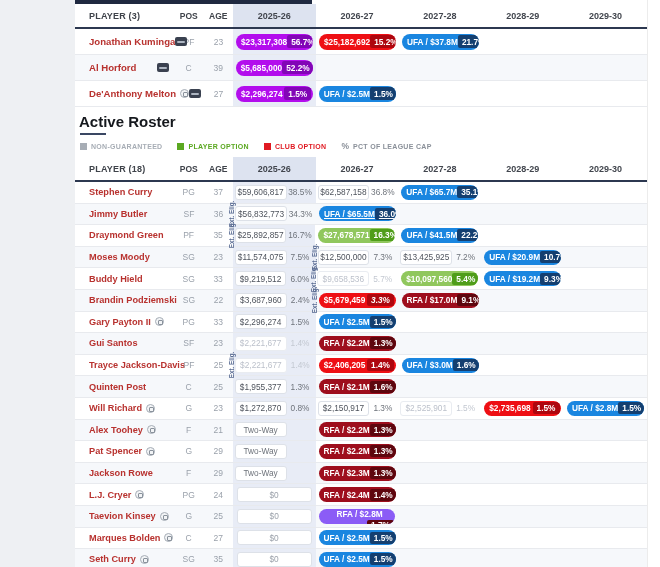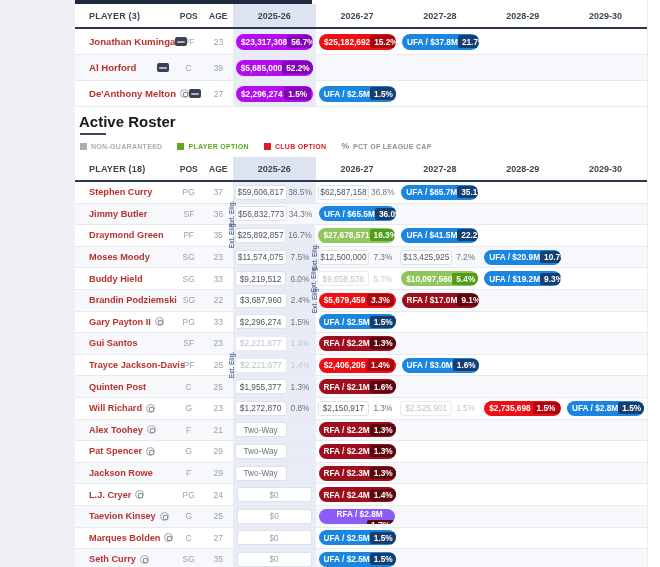--- a/index.html
+++ b/index.html
@@ -238,21 +238,21 @@
           <span class="age">36</span>
         </div>
         <div class="ycell">
           <span class="ext">Ext. Elig.</span>
           <span class="sbox">
             <span>$56,832,773</span>
           </span>
           <span class="pout">34.3%</span>
         </div>
         <div class="ycell">
-          <span class="badge" style="background: rgb(26, 134, 224);">
+          <span class="badge" style="background: rgb(26, 134, 224); text-decoration: underline;">
             <span class="bval">UFA / $65.5M</span>
             <span class="bchip" style="background: rgb(20, 63, 112);">36.0%</span>
           </span>
         </div>
         <div class="ycell"></div>
         <div class="ycell"></div>
       </div>
       <div class="trow">
         <div class="pcell">
           <span class="nwrap">

